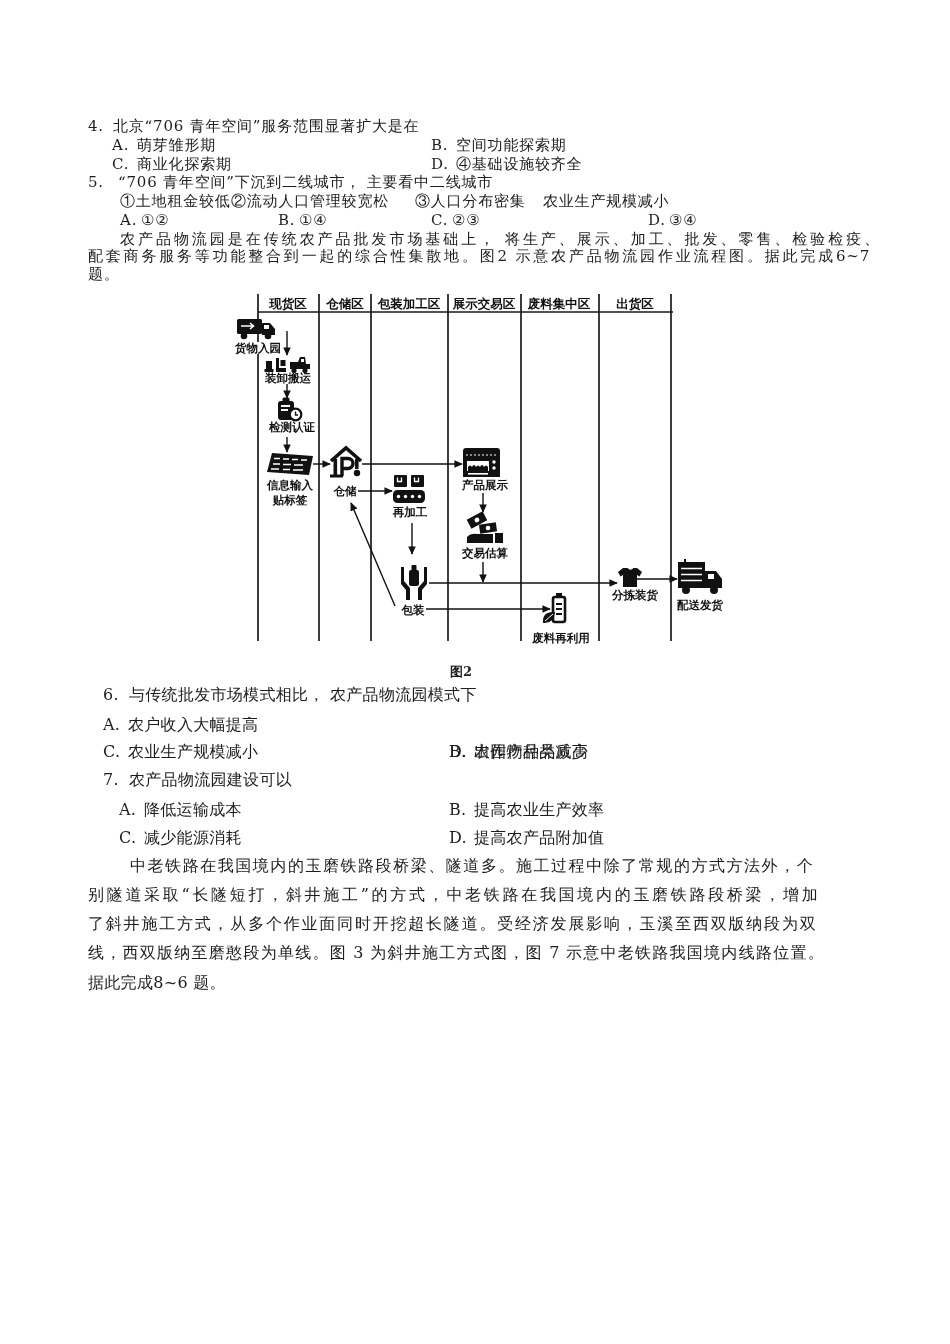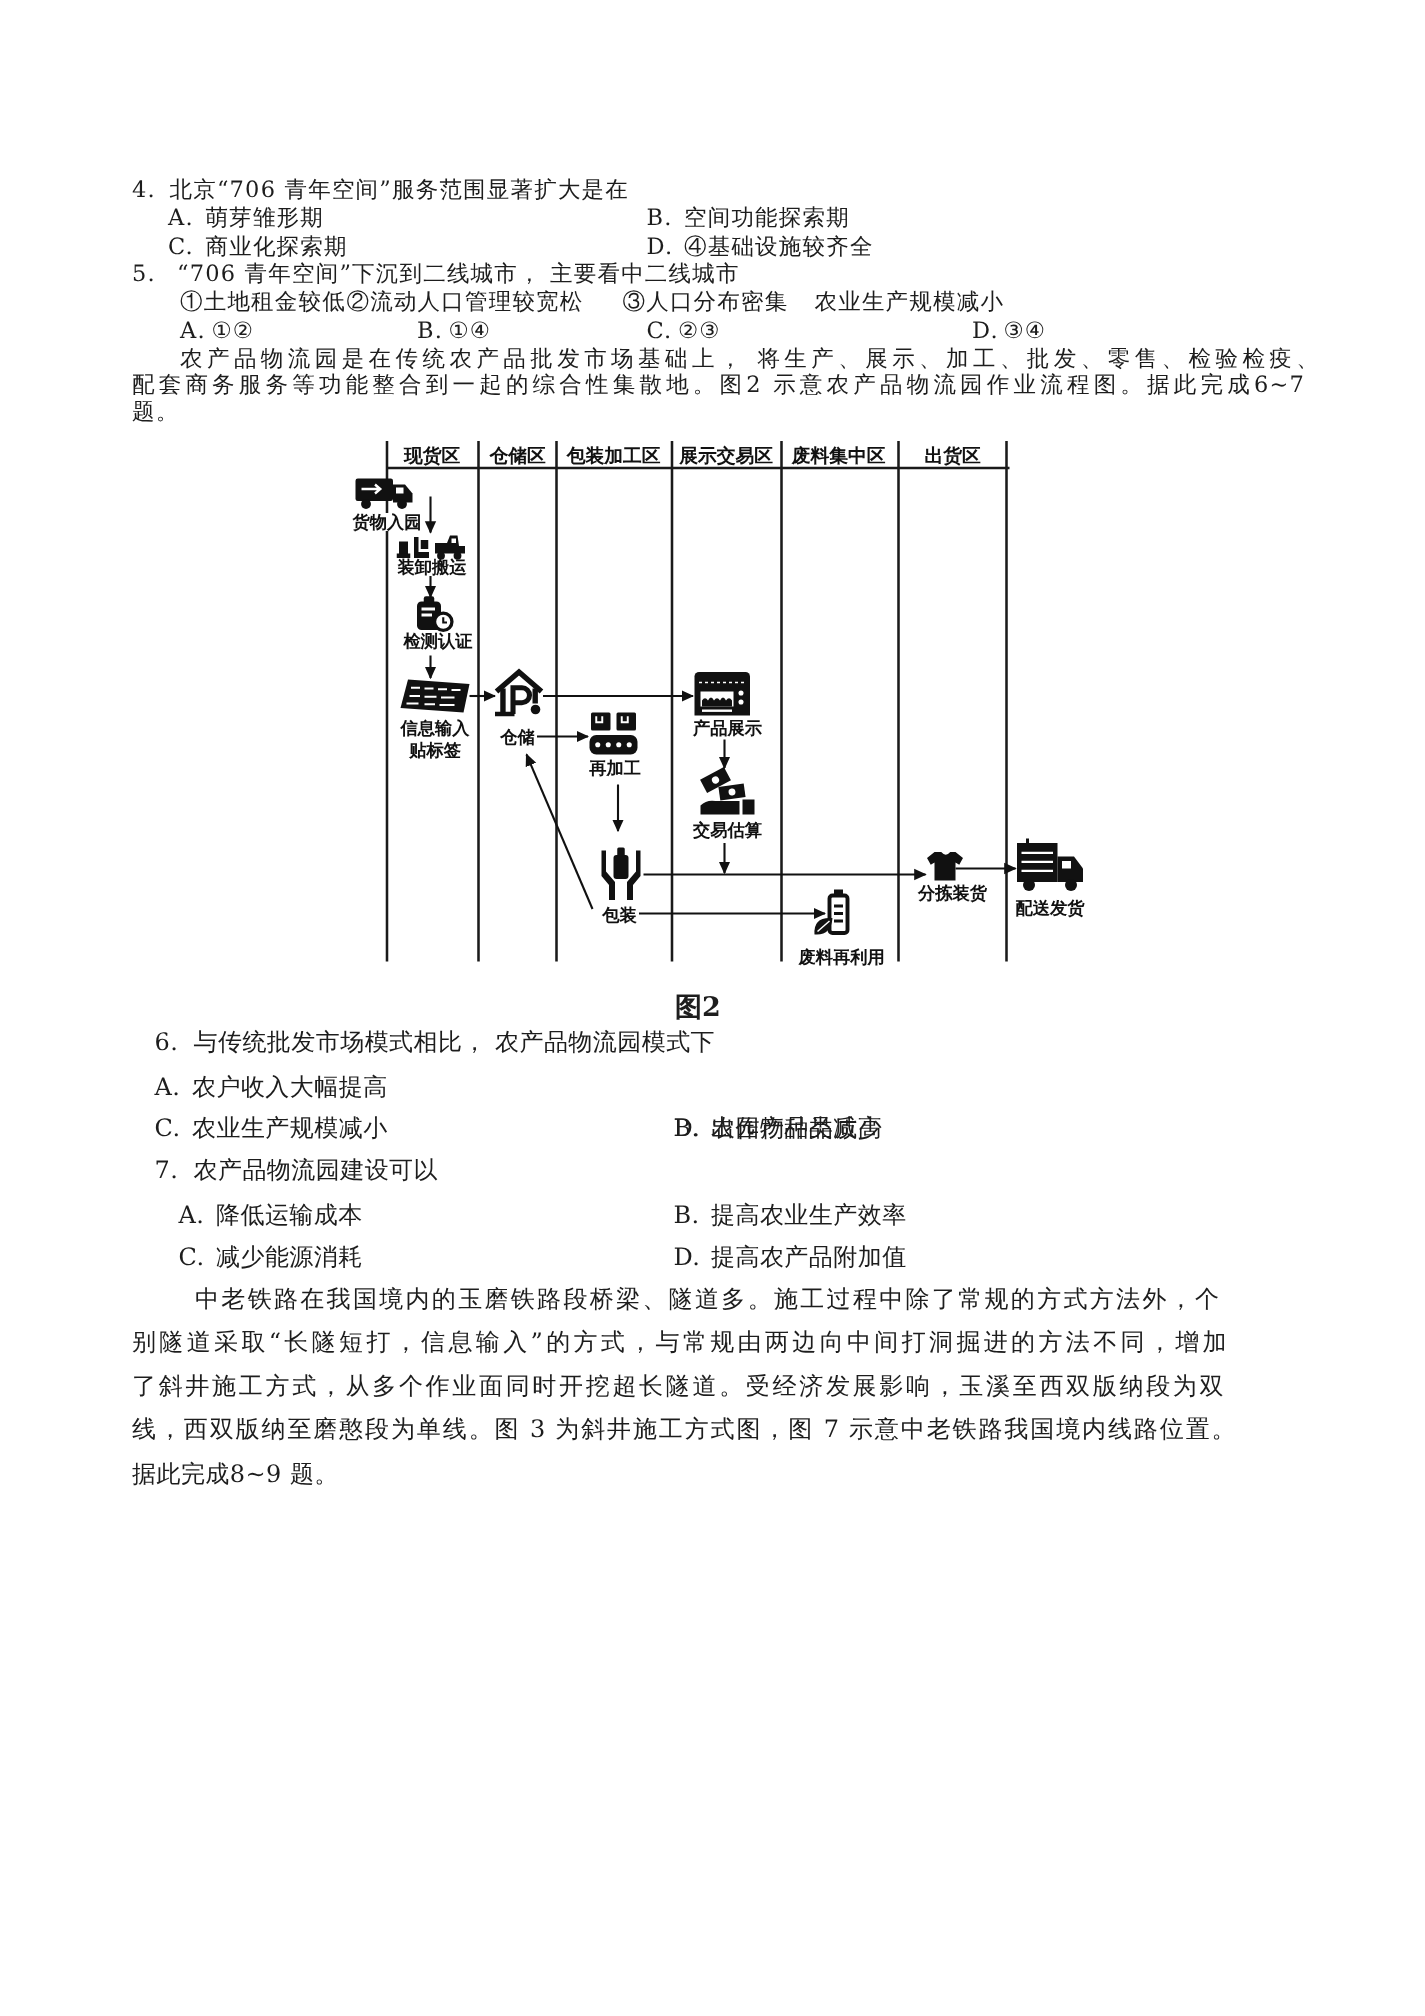--- a/index.html
+++ b/index.html
@@ -9,21 +9,21 @@
     color:#1d1d1d;
   }
   .ln { position:absolute; white-space:nowrap; }
   .s1 { font-size:15px; line-height:18px; letter-spacing:0.8px; }
   .s2 { font-size:16px; line-height:20px; letter-spacing:0.3px; }
   .just { white-space:normal; text-align:justify; text-align-last:justify; overflow:hidden; }
   .s1.just { height:18px; }
   .s2.just { height:20px; }
   .olabel { display:inline-block; width:25px; }
   .olabel.narrow { width:21px; }
-  .caption { font-size:18px; line-height:20px; font-weight:bold; }
+  .caption { font-size:13px; line-height:20px; font-weight:bold; }
   svg.diagram { position:absolute; left:0; top:0; }
   .lane-head { font-family:"DejaVu Serif","Liberation Serif",serif; font-size:12.5px; font-weight:bold; fill:#111; }
   .nlabel { font-family:"DejaVu Serif","Liberation Serif",serif; font-size:11.5px; font-weight:bold; fill:#111; }
 </style>
 </head>
 <body>
 
 <div class="ln s1" style="left:88px;top:117px">4.</div>
 <div class="ln s1" style="left:113px;top:117px">北京“706 青年空间”服务范围显著扩大是在</div>
 <div class="ln s1" style="left:112px;top:136px">
@@ -252,16 +252,16 @@
   <span class="olabel">B.</span><span>提高农业生产效率</span>
 </div>
 <div class="ln s2" style="left:119px;top:828px">
   <span class="olabel">C.</span><span>减少能源消耗</span>
 </div>
 <div class="ln s2" style="left:449px;top:828px">
   <span class="olabel">D.</span><span>提高农产品附加值</span>
 </div>
 
 <div class="ln s2 just" style="left:130px;top:856px;width:683px">中老铁路在我国境内的玉磨铁路段桥梁、隧道多。施工过程中除了常规的方式方法外，个</div>
-<div class="ln s2 just" style="left:88px;top:885px;width:730px">别隧道采取“长隧短打，信息输入”的方式，与常规由两边向中间打洞掘进的方法不同，增加</div>
+<div class="ln s2 just" style="left:88px;top:885px;width:730px">别隧道采取“长隧短打，斜井施工”的方式，中老铁路在我国境内的玉磨铁路段桥梁，增加</div>
 <div class="ln s2 just" style="left:88px;top:914px;width:728px">了斜井施工方式，从多个作业面同时开挖超长隧道。受经济发展影响，玉溪至西双版纳段为双</div>
 <div class="ln s2 just" style="left:88px;top:943px;width:736px">线，西双版纳至磨憨段为单线。图 3 为斜井施工方式图，图 7 示意中老铁路我国境内线路位置。</div>
-<div class="ln s2" style="left:88px;top:973px">据此完成8~9 题。</div>
+<div class="ln s2" style="left:88px;top:973px">据此完成8~6 题。</div>
 
 </body></html>

